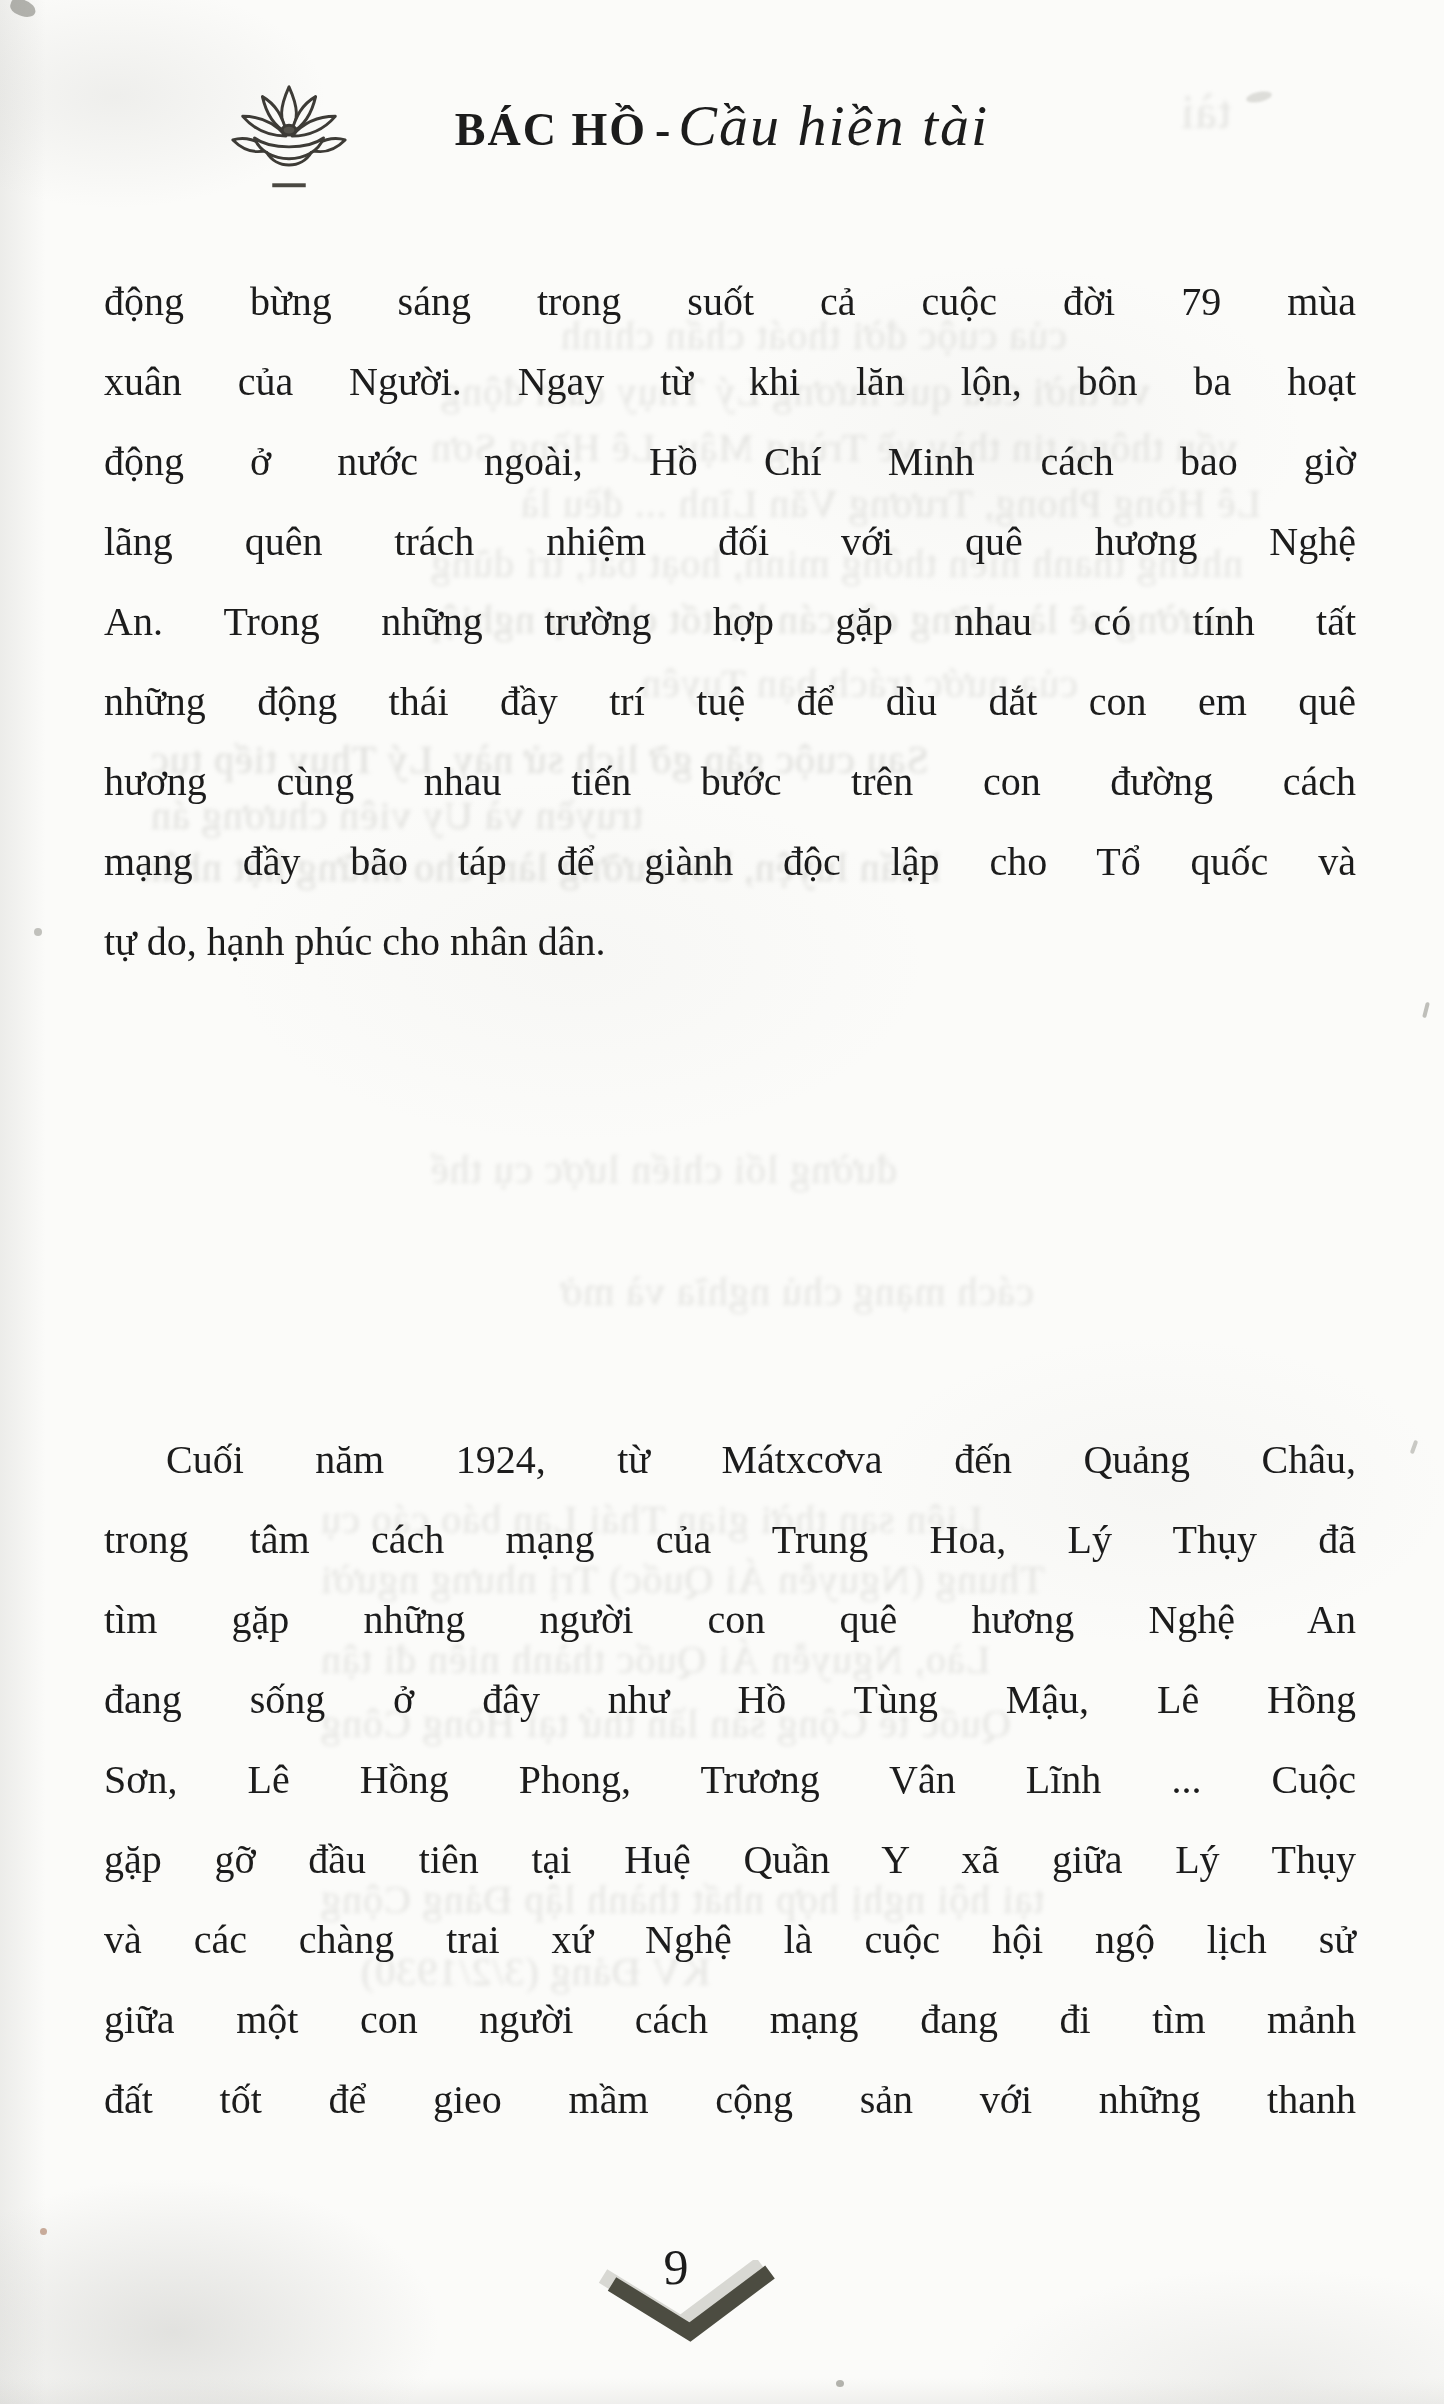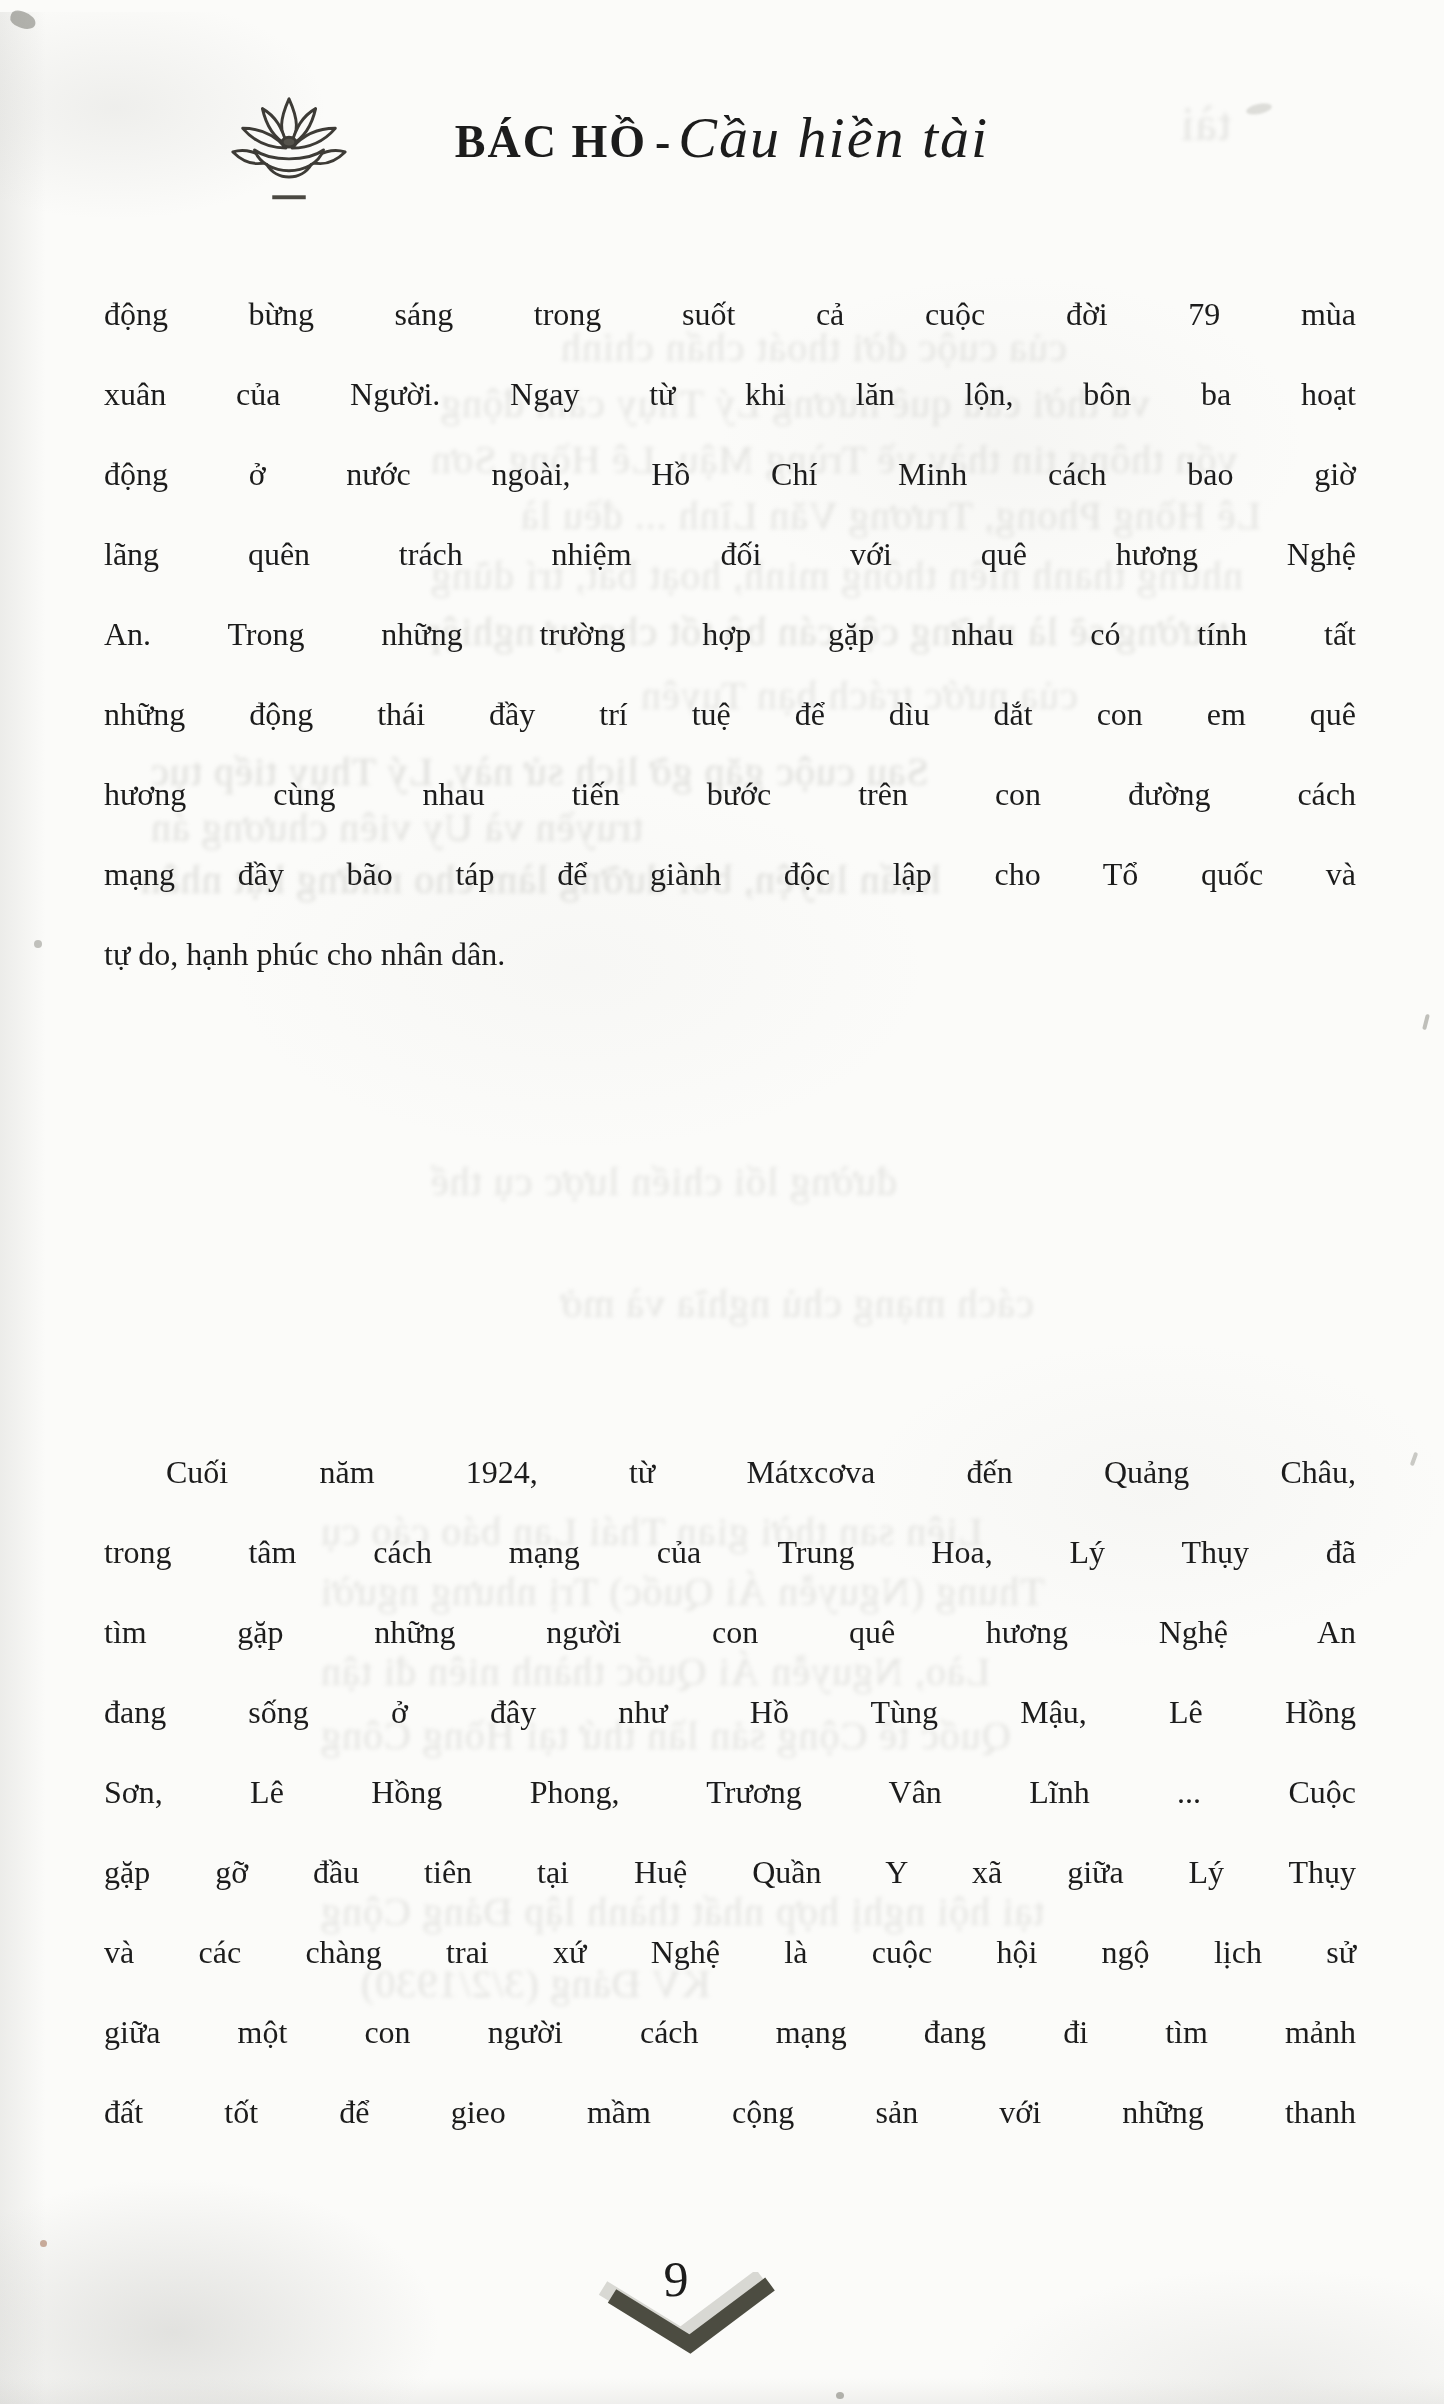--- a/index.html
+++ b/index.html
@@ -3,21 +3,21 @@
 <meta charset="utf-8">
 <style>
   html,body{margin:0;padding:0;}
   body{
     width:1444px;height:2404px;
     background:#fbfbf9;
     font-family:"Liberation Serif","DejaVu Serif",serif;
     color:var(--ink,#1c1c1c);
     overflow:hidden;position:relative;
   }
-  .page{position:absolute;inset:0;margin-top:12px;}
+  .page{position:absolute;inset:0;}
   
   .paper-texture{
     position:absolute;inset:0;pointer-events:none;z-index:0;
     background-image:
       radial-gradient(300px 160px at 8% 4%, rgba(188,188,184,.20), transparent 70%),
       radial-gradient(420px 240px at 70% 18%, rgba(200,200,196,.10), transparent 70%),
       radial-gradient(500px 260px at 40% 40%, rgba(198,198,194,.08), transparent 70%),
       radial-gradient(420px 220px at 80% 62%, rgba(198,198,194,.09), transparent 70%),
       radial-gradient(380px 220px at 12% 97%, rgba(178,178,174,.35), transparent 70%),
       radial-gradient(420px 160px at 88% 99%, rgba(190,190,186,.22), transparent 70%),
@@ -43,21 +43,21 @@
   .title .main{font-weight:bold;font-size:46px;letter-spacing:2px;}
   .title .sep{font-weight:bold;font-size:46px;padding:0 8px;}
   .title .script{font-style:italic;font-size:58px;letter-spacing:2px;}
   
   .textblock{position:absolute;left:104px;width:1252px;z-index:2;}
   #para1{top:262px;}
   #heading{top:1162px;font-weight:bold;}
   #para2{top:1420px;}
   .line{
     display:block;height:80px;line-height:80px;
-    font-size:32px;
+    font-size:40px;
     text-align:justify;text-align-last:justify;
     -moz-text-align-last:justify;
     white-space:nowrap;
   }
   #heading .line{height:84px;line-height:84px;font-size:46px;}
   .line.indent{padding-left:62px;}
   .line.last{text-align-last:left;-moz-text-align-last:left;}
   
   .footer{position:absolute;left:0;top:2230px;width:100%;height:160px;z-index:2;}
   .page-number{

